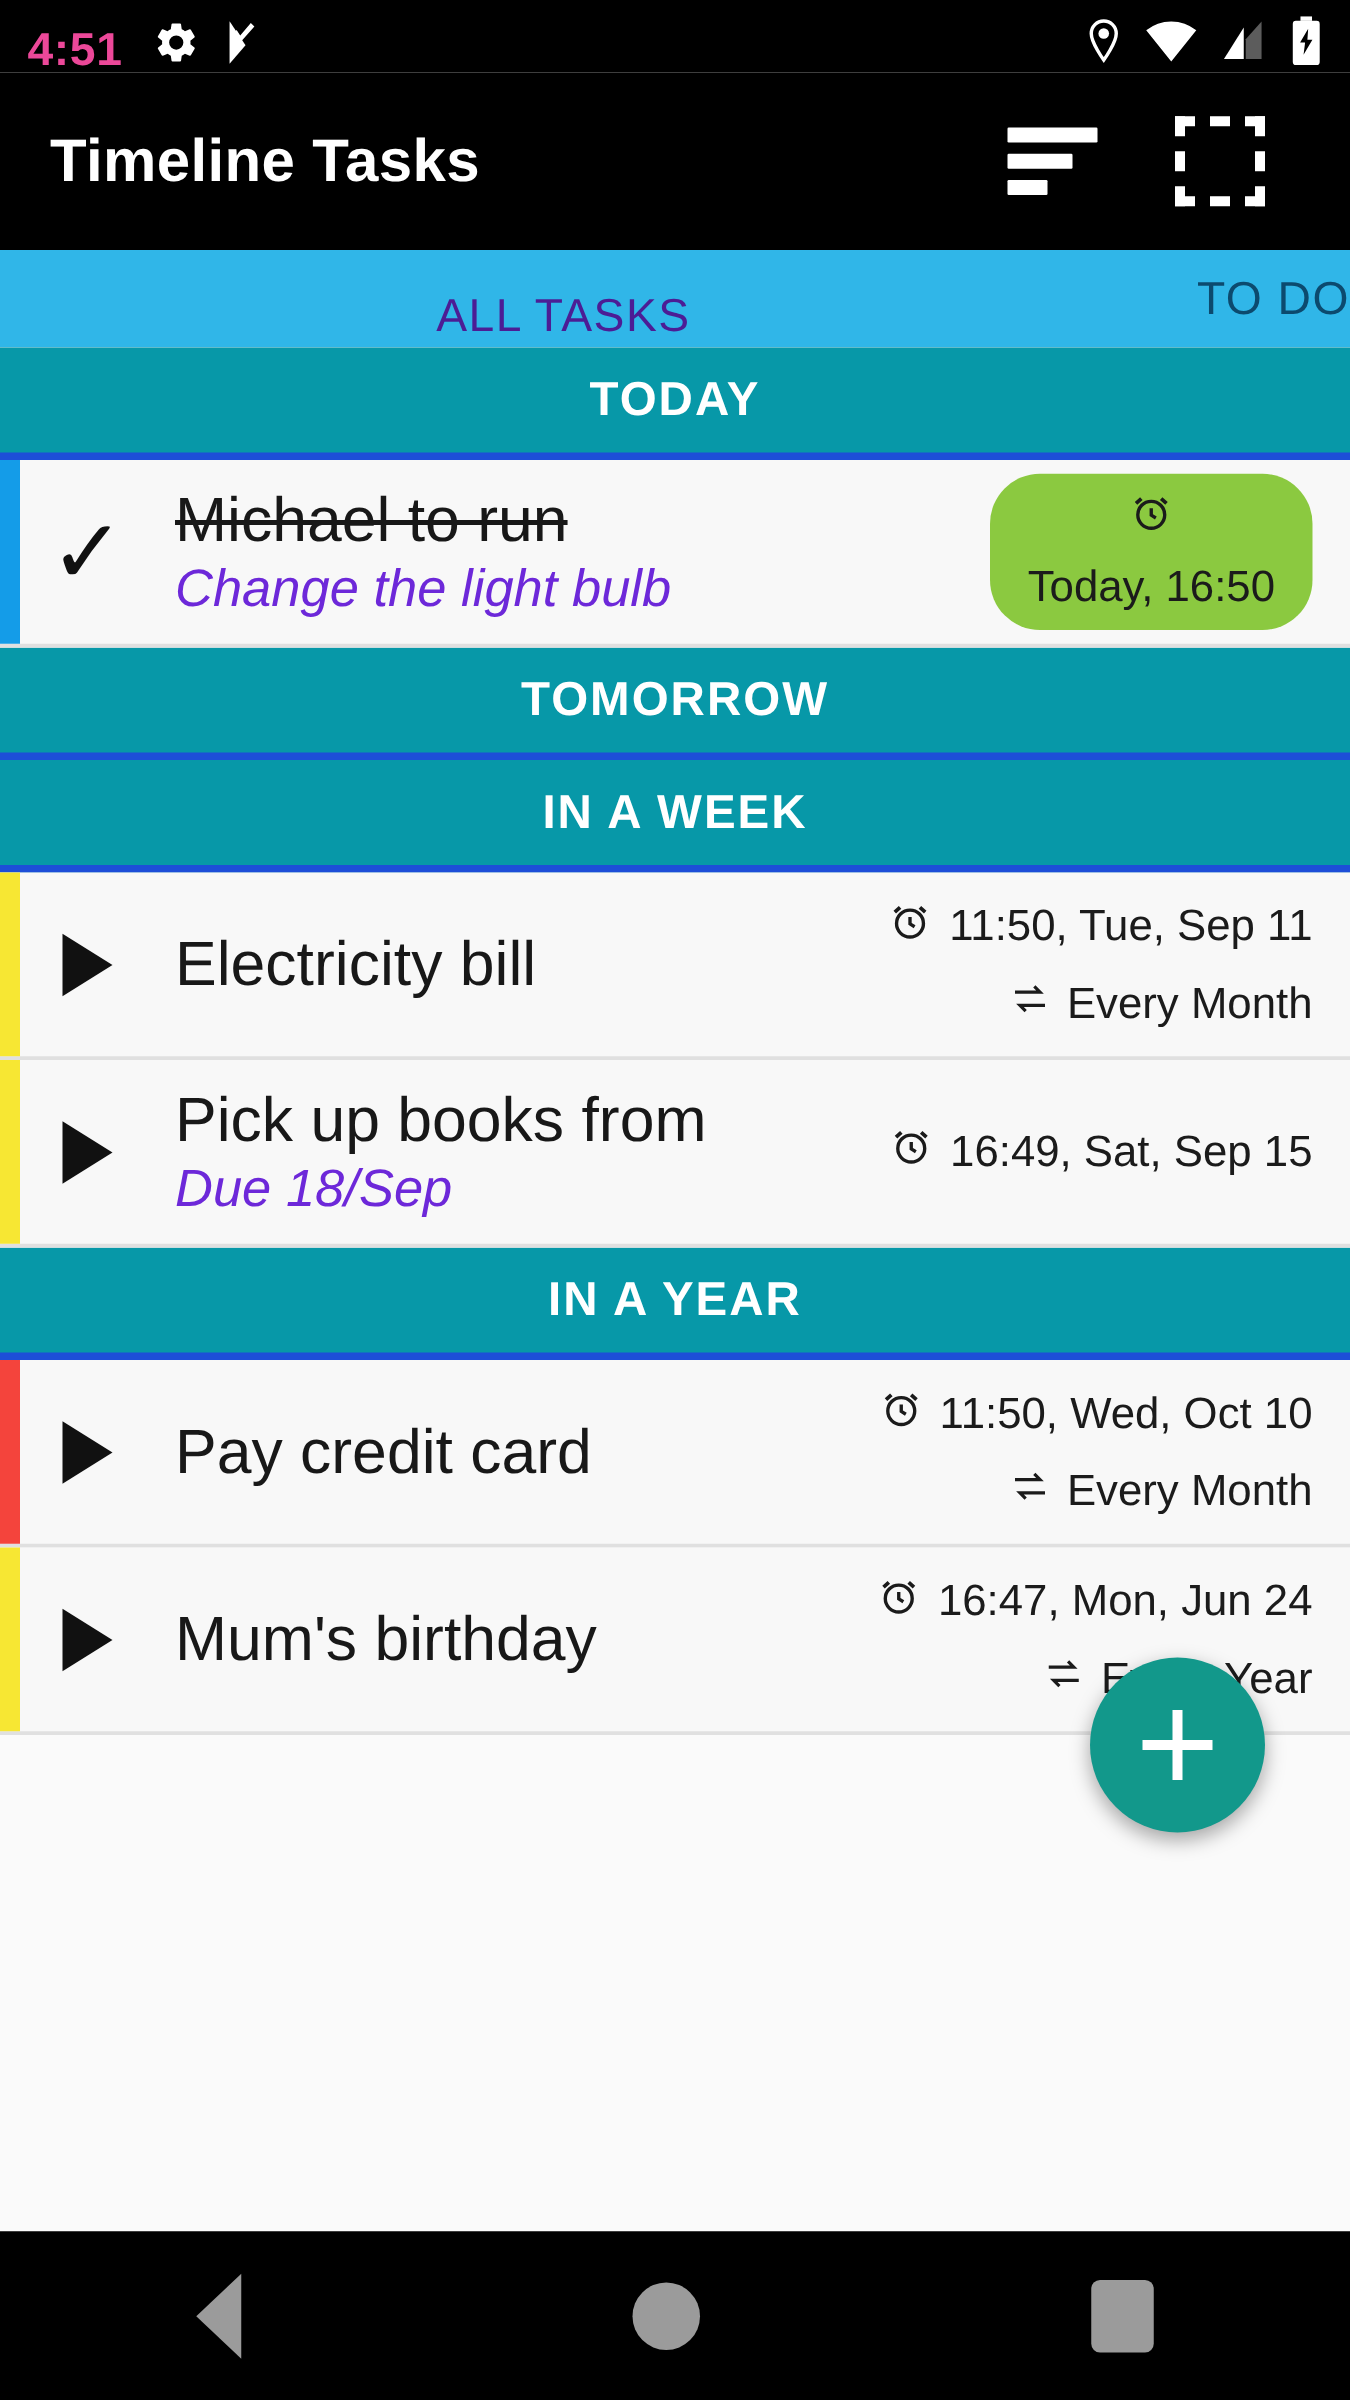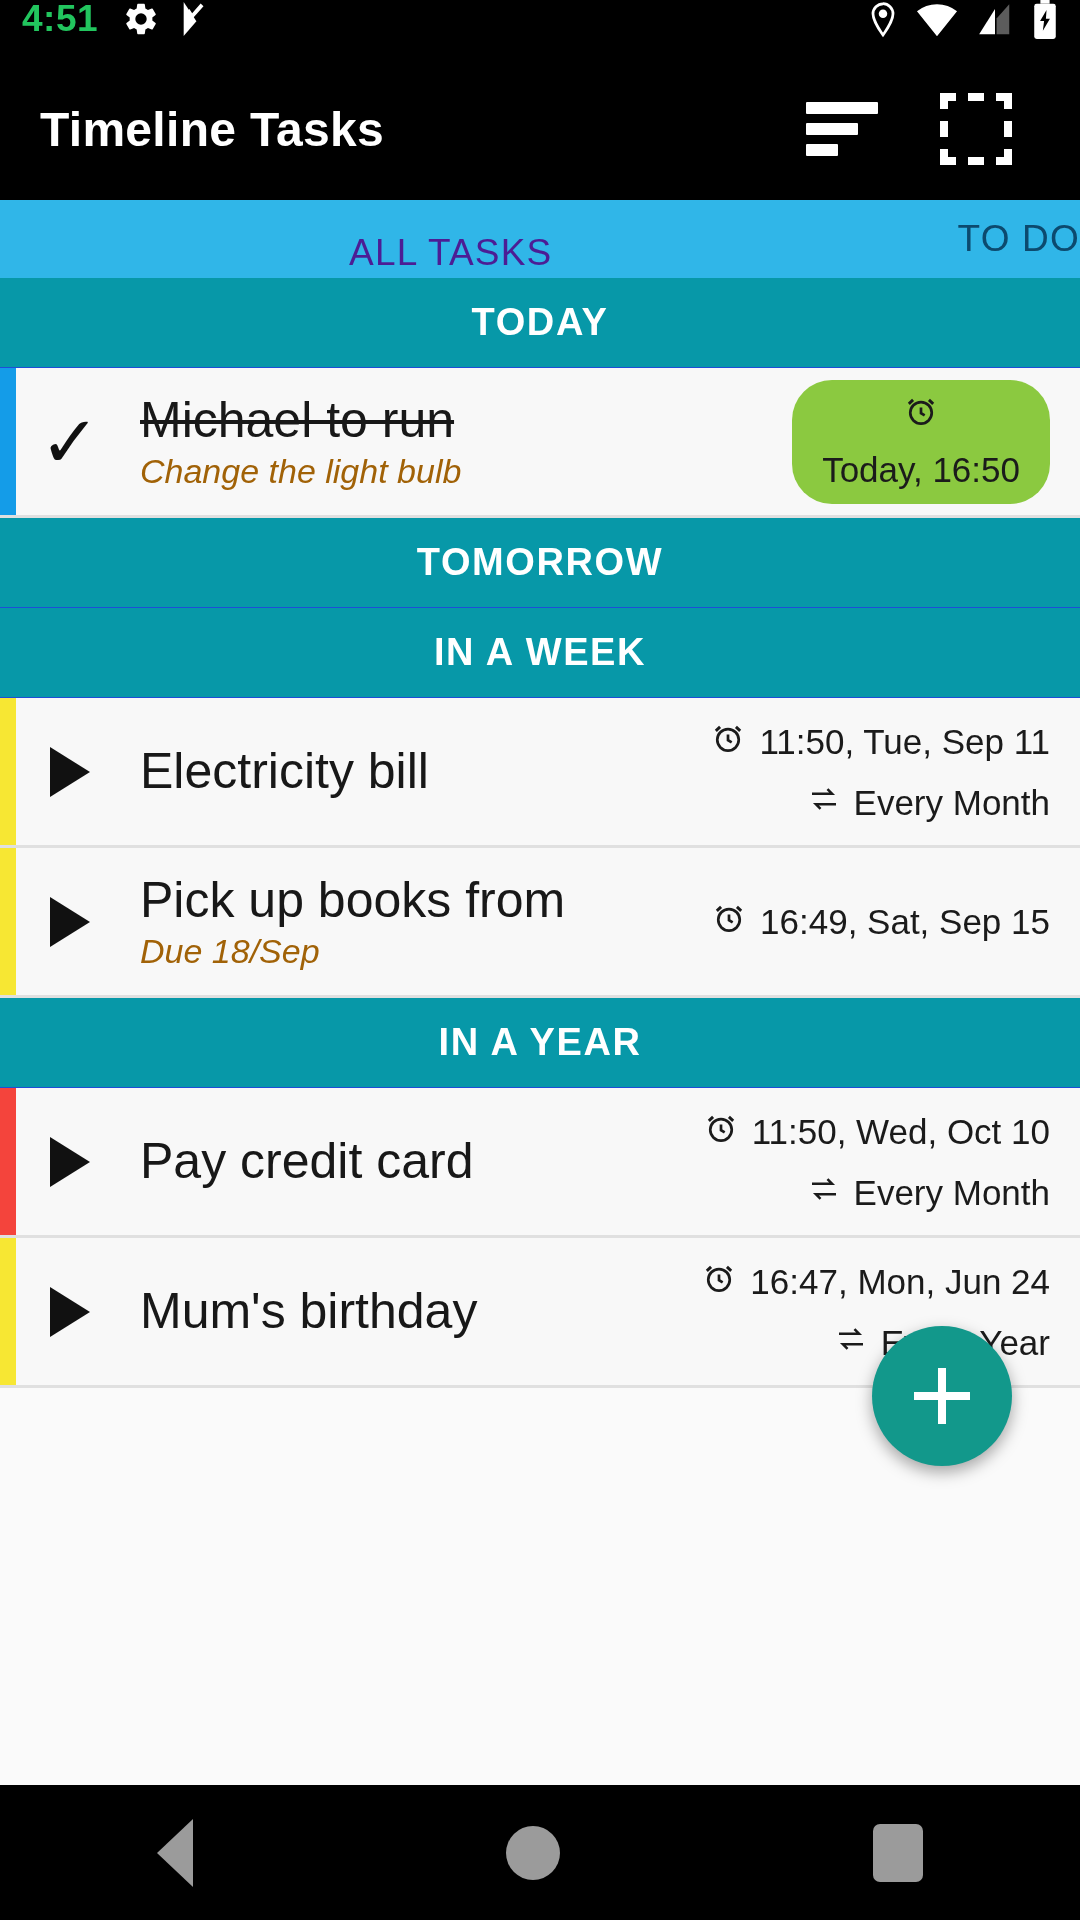--- a/index.html
+++ b/index.html
@@ -6,22 +6,22 @@
   html, body {
     width:1080px; height:1920px;
     background:#000;
     font-family:"Liberation Sans", sans-serif;
     overflow:hidden;
   }
   .phone { position:relative; width:1080px; height:1920px; background:#fafafa; }
 
   
   .statusbar {
-    height:58px; background:#000; color:#22c55e;
-    display:flex; align-items:flex-start; padding:0 22px;
+    height:58px; background:#000; color:#ec4899;
+    display:flex; align-items:flex-end; padding:0 22px;
   }
   .sb-time { font-size:37px; font-weight:700; letter-spacing:0.5px; line-height:1; }
   .sb-left-icons { display:flex; align-items:center; gap:18px; margin-left:24px; }
   .sb-spacer { flex:1; }
   .sb-right-icons { display:flex; align-items:center; gap:18px; }
   .sb-icon { display:block; }
 
   
   .appbar {
     height:142px; background:#000000; color:#fff;
@@ -55,21 +55,21 @@
   .tab.active { color:#4c1d95; width:1000px; text-align:center;margin-top:27px; }
   .tab.inactive { color:#0c4a6e; margin-left:56px; }
 
   
   .list { position:relative; background:#e9e9e9; }
 
   .section-header {
     background:#0798A8; color:#fff;
     height:90px; display:flex; align-items:center; justify-content:center;
     font-size:38px; font-weight:700; letter-spacing:1.6px;
-    border-bottom:1px solid #1d4ed8;
+    border-bottom:6px solid #1d4ed8;
   }
 
   .task {
     position:relative;
     background:#f8f8f8;
     display:flex; align-items:center;
     padding:0 30px 0 0;
     border-bottom:3px solid #e0e0e0;
     min-height:150px;
   }
@@ -88,21 +88,21 @@
     border-bottom:25px solid transparent;
   }
 
   .task-body { flex:1 1 auto; min-width:0; padding-right:12px; }
   .task-title {
     font-size:50px; font-weight:400; color:#181818;
     white-space:nowrap; line-height:1.15;
   }
   .task-title.done { text-decoration:line-through; text-decoration-thickness:4px; }
   .task-sub {
-    font-size:34px; font-style:italic; color:#a16207;
+    font-size:42px; font-style:italic; color:#6d28d9;
     margin-top:2px; white-space:nowrap;
   }
 
   .task-meta {
     flex:0 0 auto; text-align:right;
     display:flex; flex-direction:column; align-items:flex-end; gap:20px;
   }
   .meta-row { display:flex; align-items:center; gap:14px; font-size:35px; color:#1b1b1b; white-space:nowrap; }
   .meta-row.badge {
     background:#8BC940; color:#1b1b1b;

